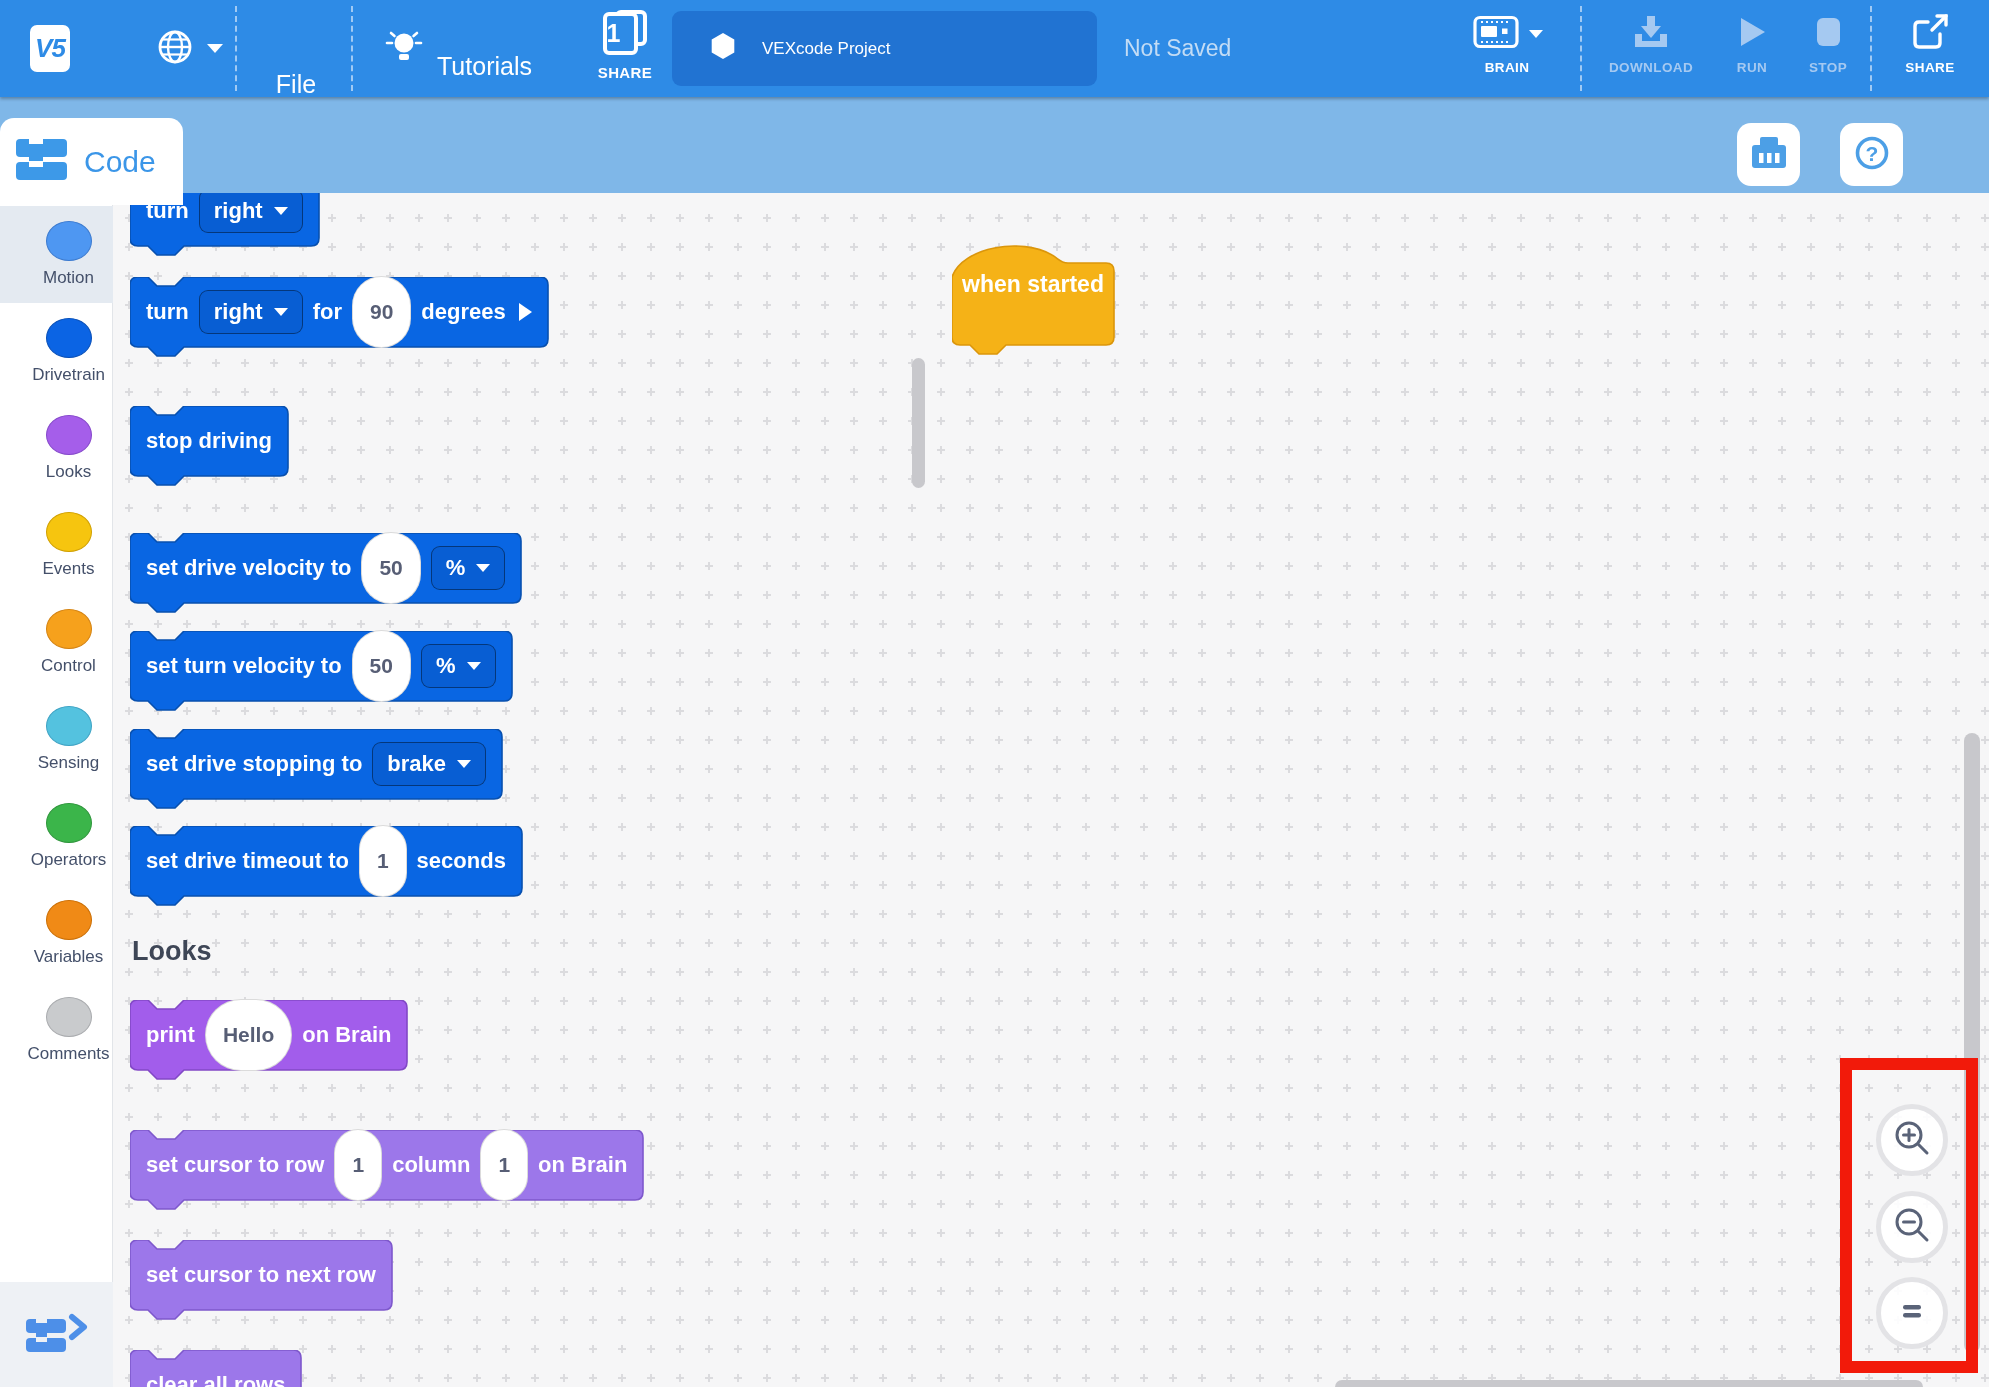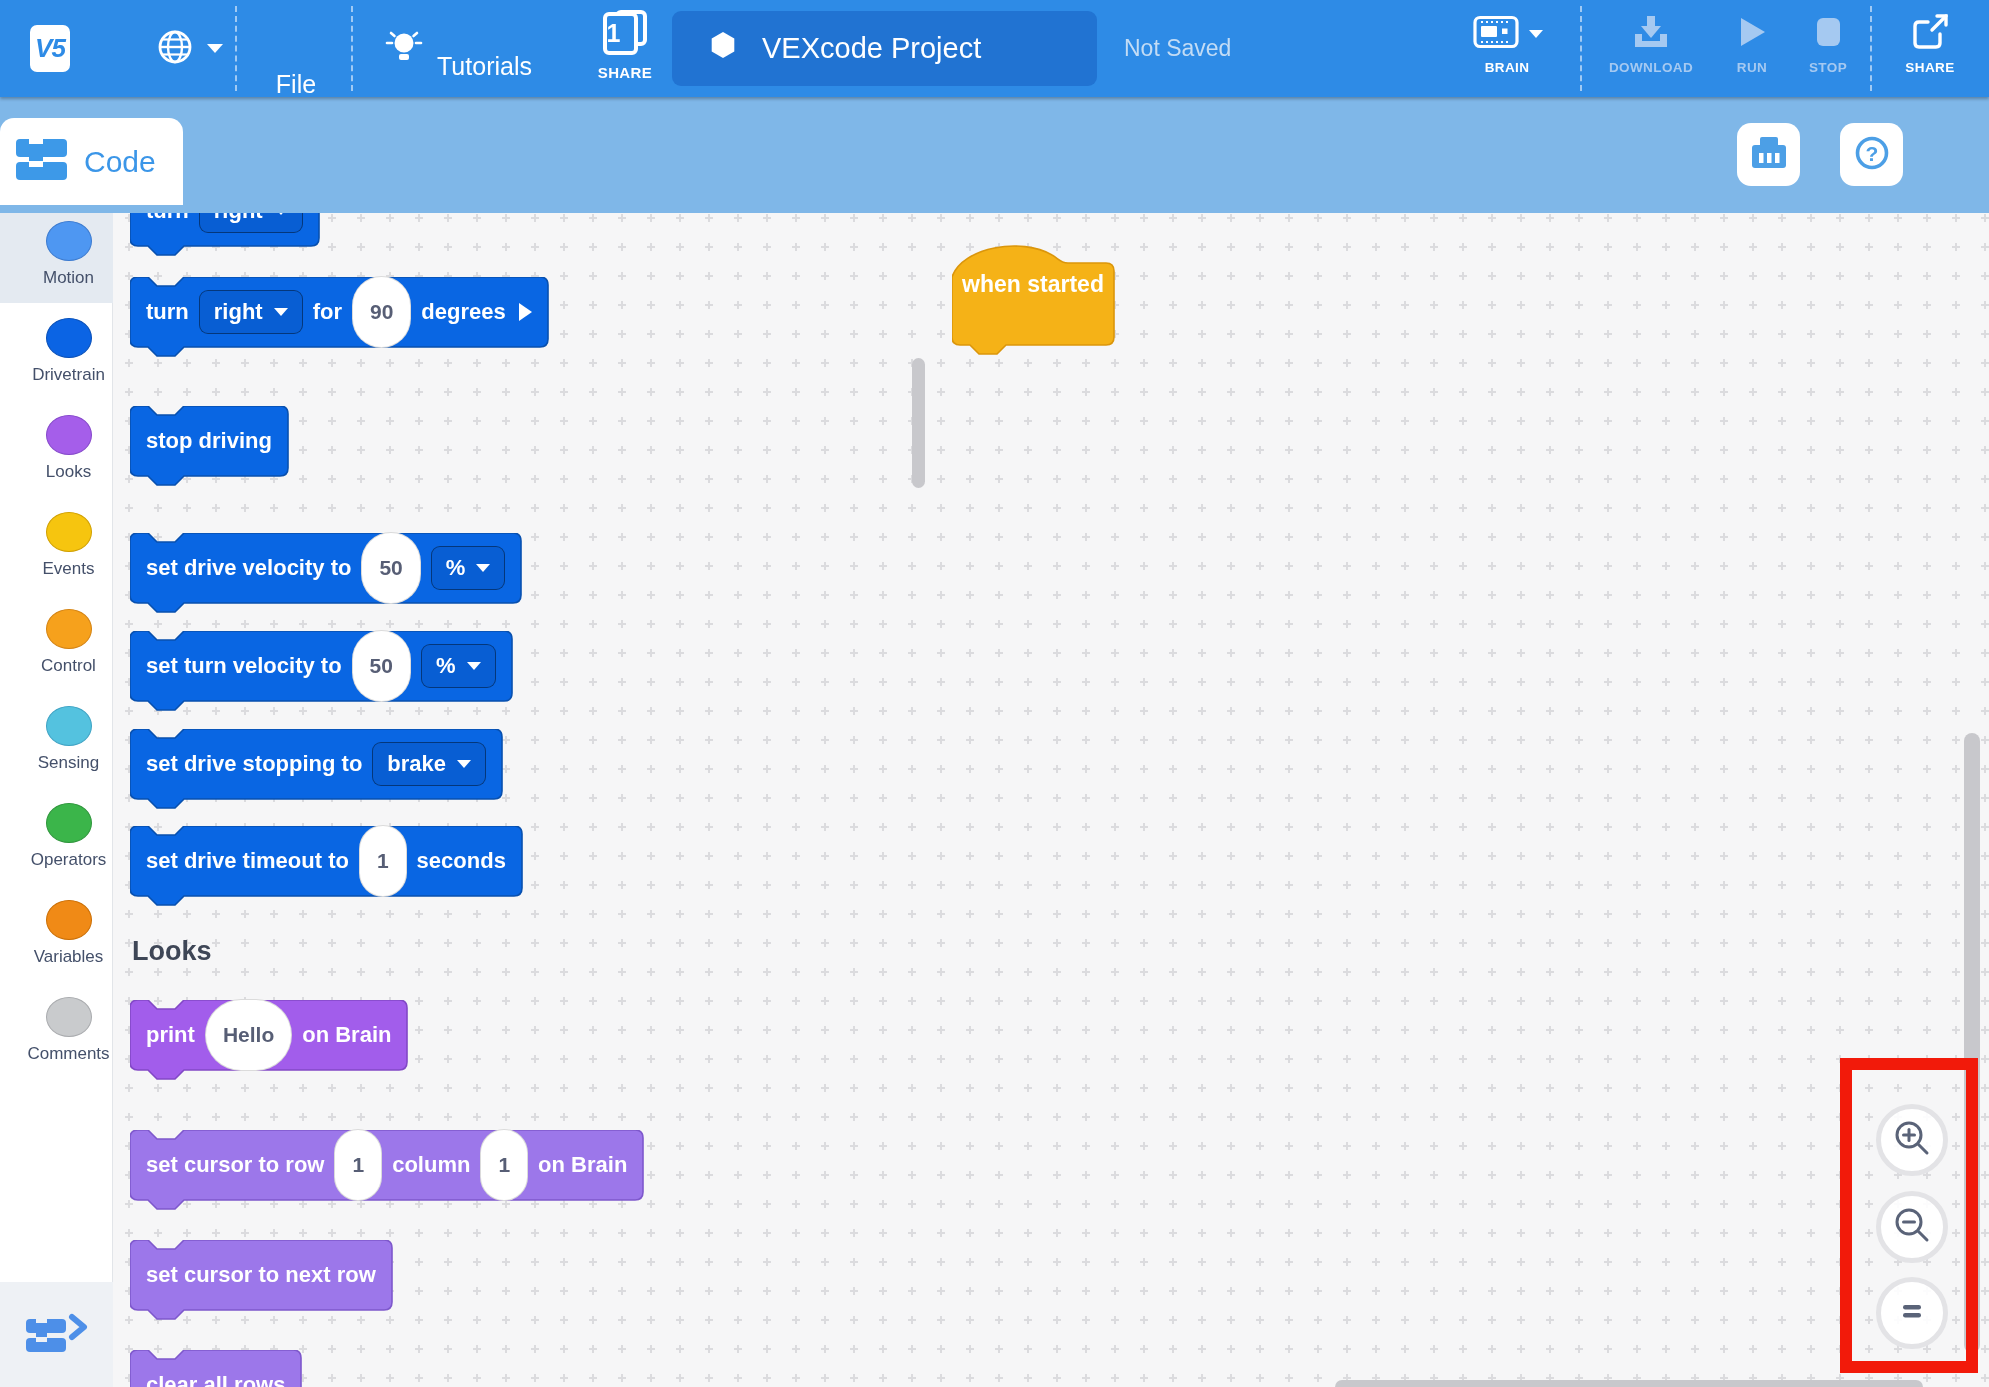--- a/index.html
+++ b/index.html
@@ -17,28 +17,28 @@
   .tb-label.dim { color:#A5C9F1; }
   .tb-divider { position:absolute; top:6px; height:85px; border-left:2px dashed rgba(255,255,255,.55); }
   .logo-box { position:absolute; left:30px; top:25px; width:40px; height:47px; background:#fff; border-radius:7px;
               display:flex; align-items:center; justify-content:center; cursor:pointer; }
   .logo-box span { color:#2E8BE6; font-size:26px; font-weight:700; font-style:italic; letter-spacing:-1px; }
   .txt-btn { color:#fff; font-size:25px; cursor:pointer;margin-top:36px; }
   .caret { width:0; height:0; border-left:8px solid transparent; border-right:8px solid transparent;
            border-top:9px solid #fff; }
   .pill { position:absolute; left:672px; top:11px; width:425px; height:75px; background:#2173D2; border-radius:9px;
           display:flex; align-items:center; padding-left:38px; gap:26px; cursor:pointer; }
-  .pill span { color:#fff; font-size:29px; }
+  .pill span { color:#fff; font-size:17px; }
   .not-saved { position:absolute; left:1124px; top:0; height:97px; display:flex; align-items:center;
                color:#C3DCF5; font-size:23px; }
   .slot-num { position:absolute; left:598px; top:14px; width:31px; height:39px; display:flex; align-items:center;
               justify-content:center; color:#fff; font-weight:700; font-size:25px; pointer-events:none; }
 
   
-  .bar2 { position:absolute; left:0; top:97px; width:1989px; height:116px; background:#7FB7E8; z-index:50; }
+  .bar2 { position:absolute; left:0; top:97px; width:1989px; height:96px; background:#7FB7E8; z-index:50; }
   .code-tab { position:absolute; left:0; top:21px; width:183px; height:87px; background:#fff;
               border-radius:14px 14px 0 0; display:flex; align-items:center; gap:12px; padding-left:14px; cursor:pointer; }
   .code-tab .code-txt { color:#3B96E8; font-size:30px; }
   .sq-btn { position:absolute; top:26px; width:63px; height:63px; background:#fff; border-radius:14px;
             display:flex; align-items:center; justify-content:center; cursor:pointer; }
 
   
   .sidebar { position:absolute; left:0; top:205px; width:113px; height:1182px; background:#fff;
              border-right:1px solid #E2E5E9; z-index:40; }
   .cat { position:absolute; left:0; width:113px; height:97px; display:flex; flex-direction:column;

